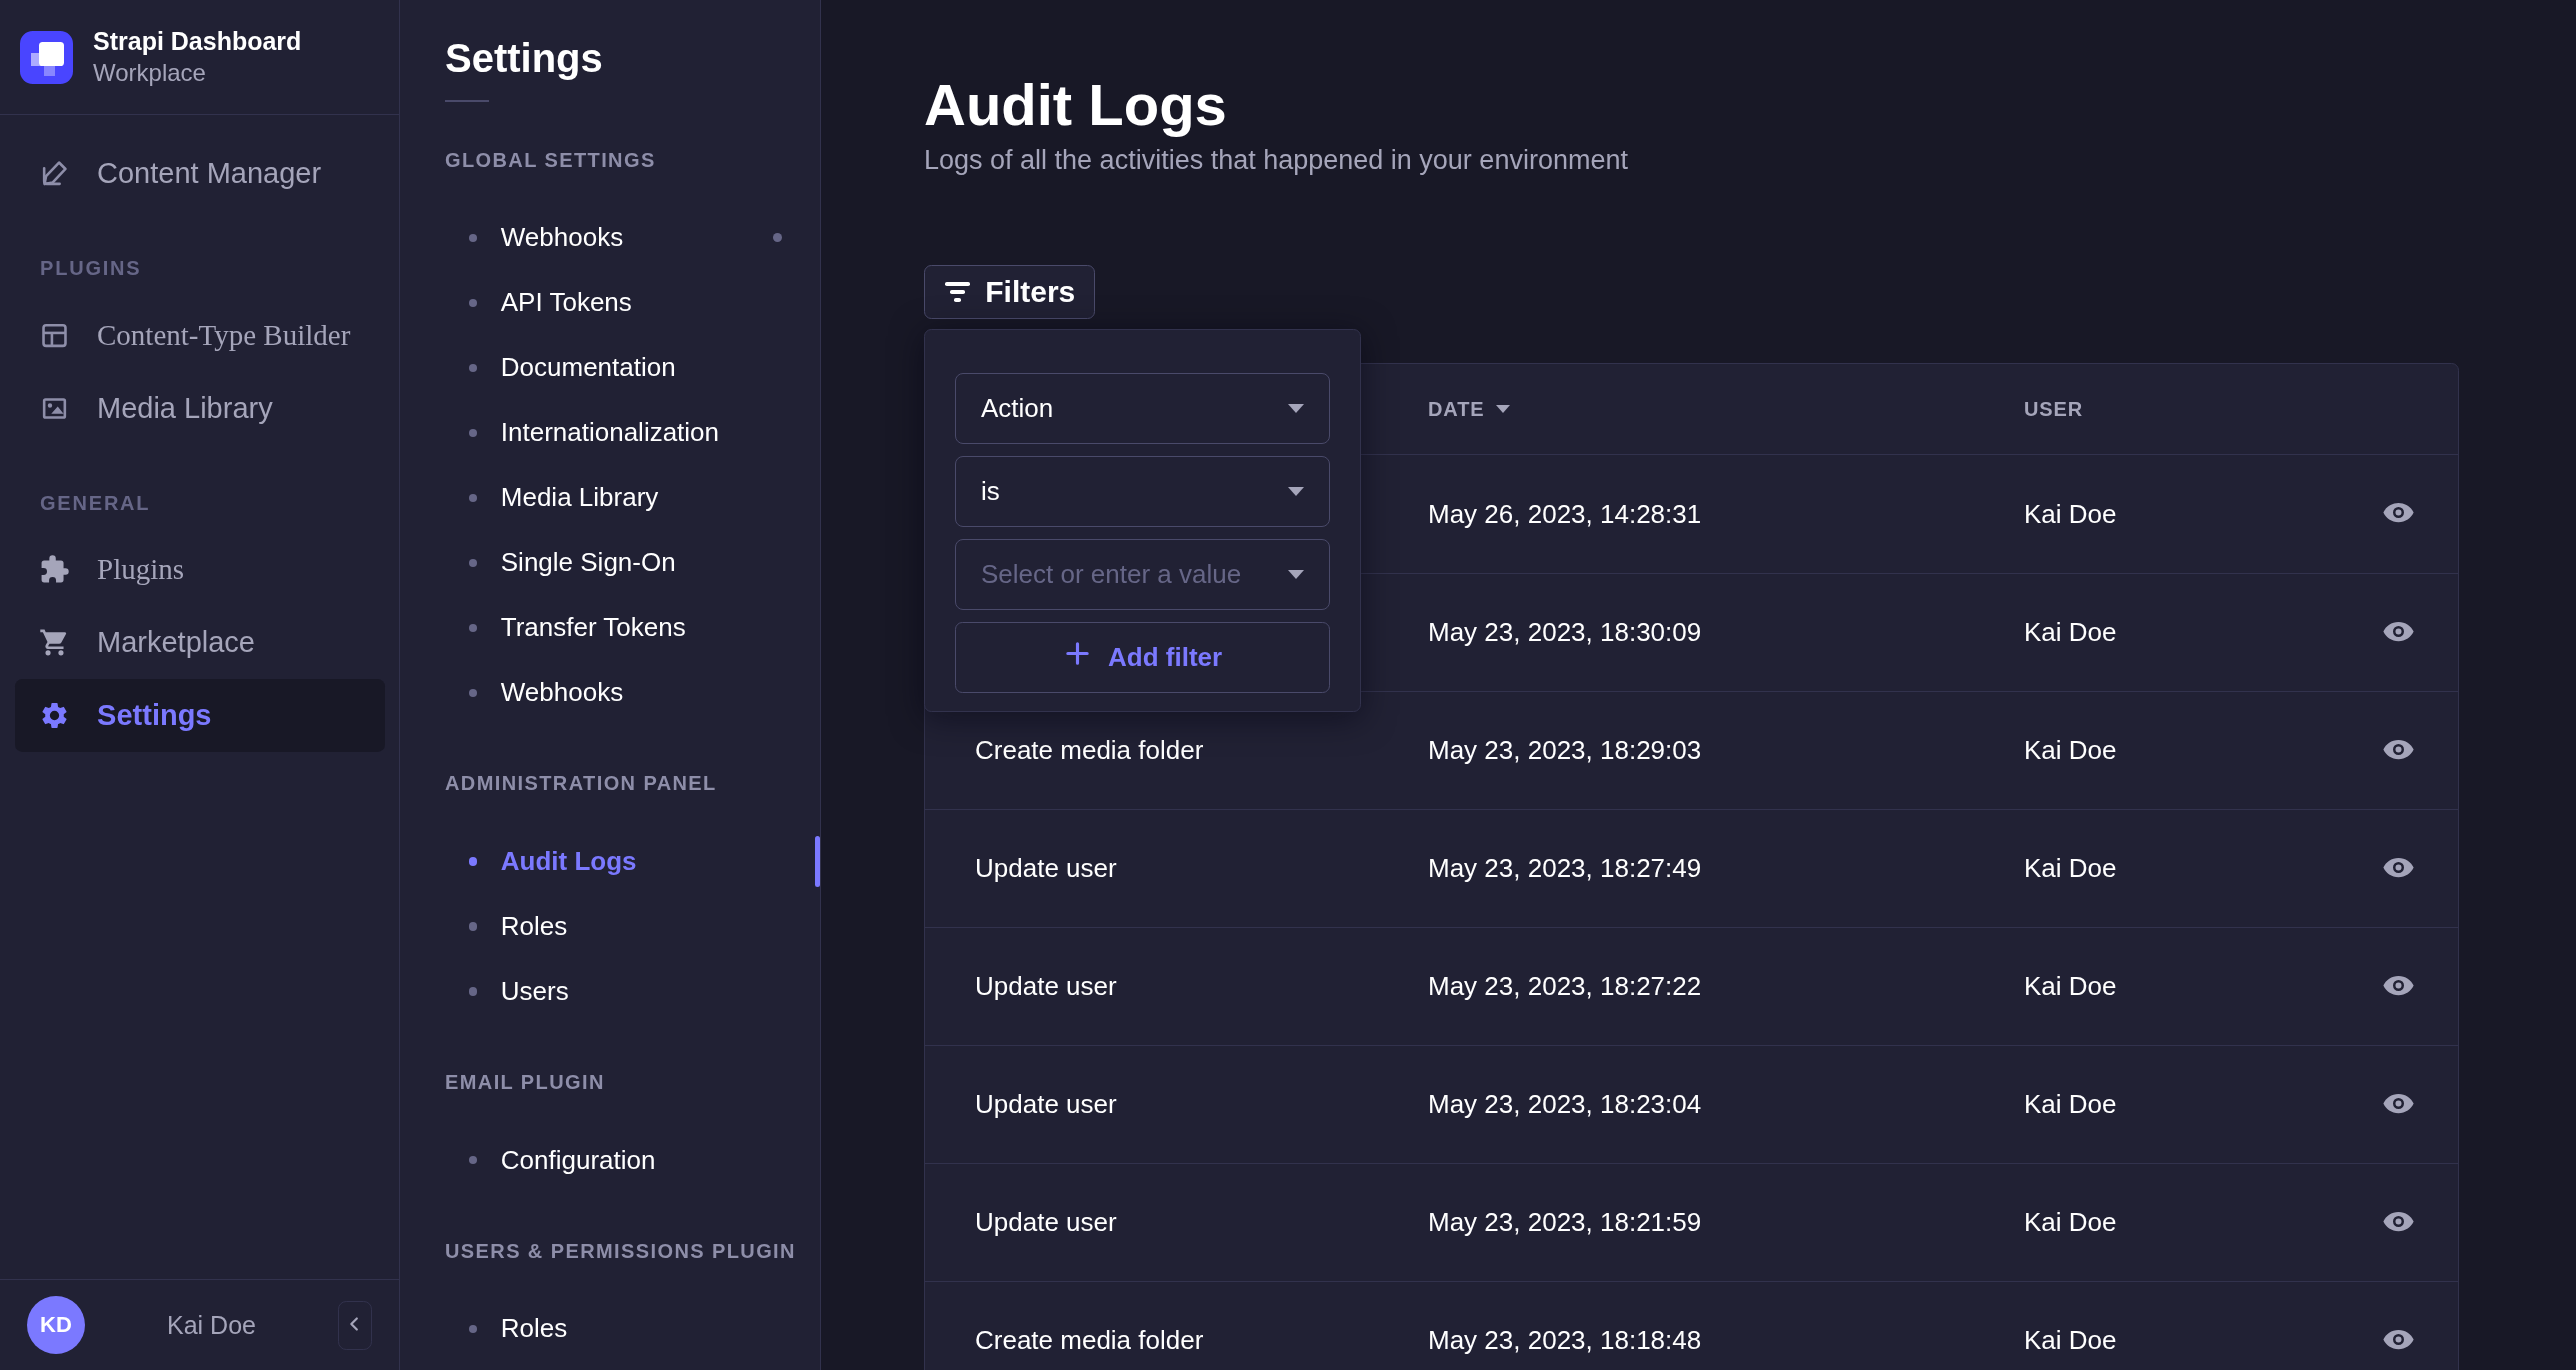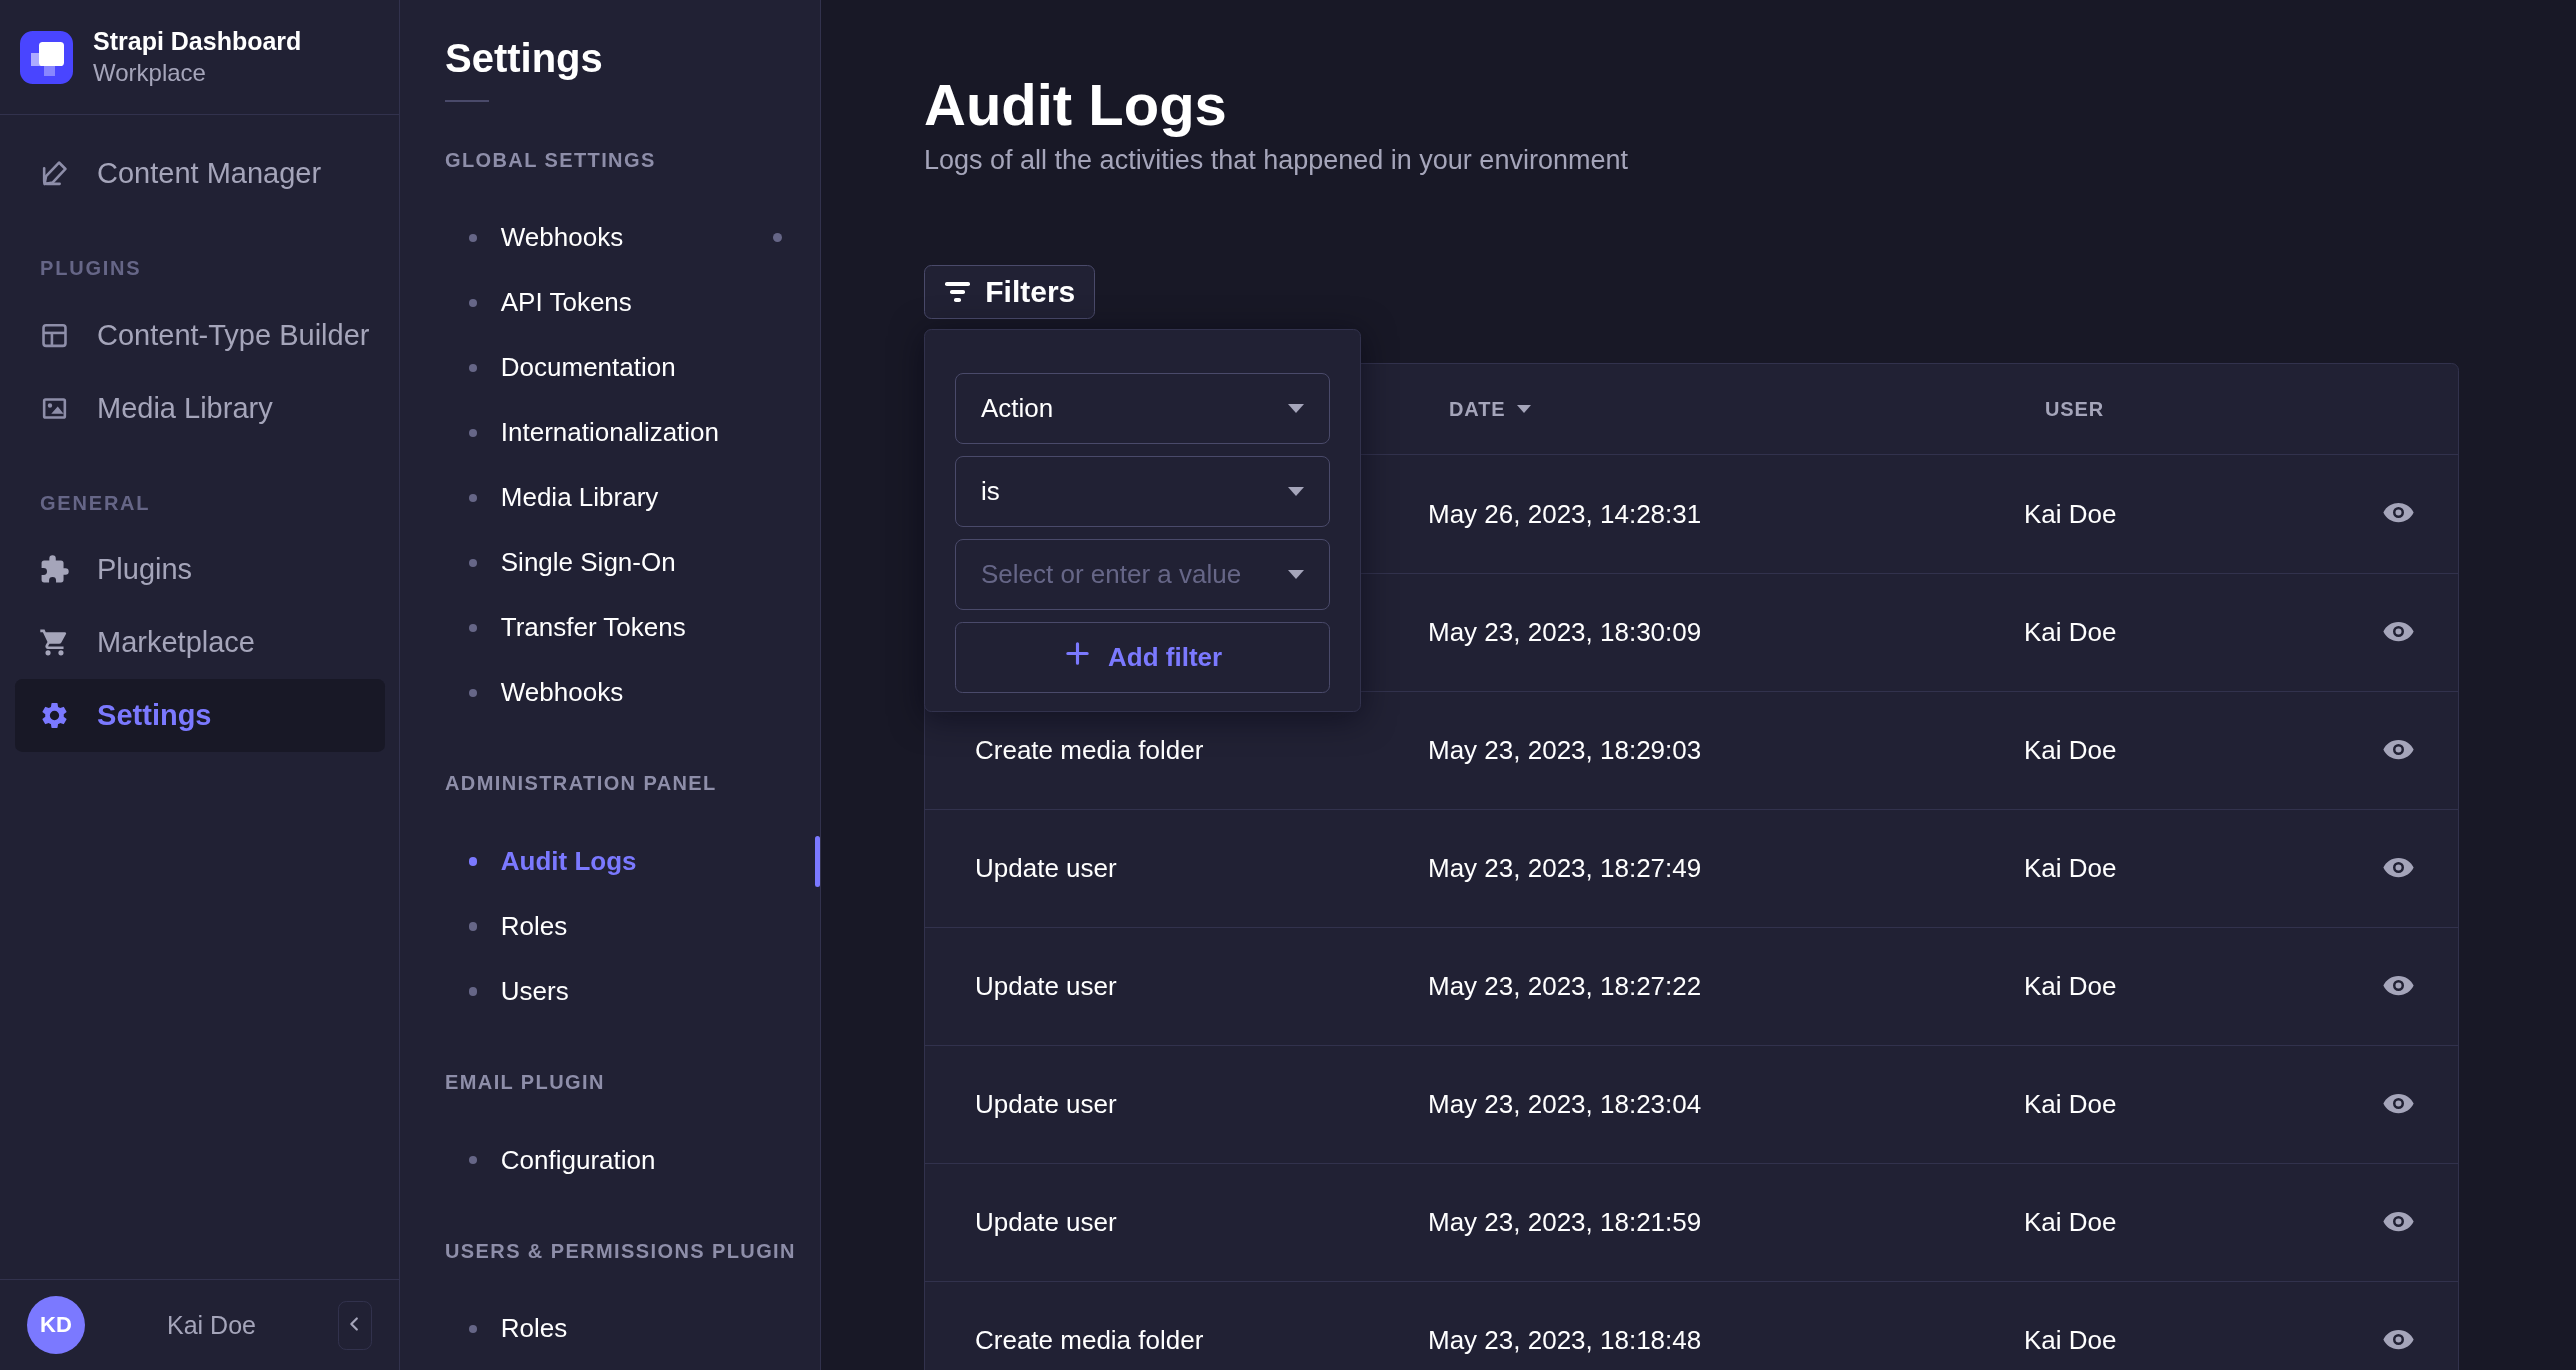--- a/index.html
+++ b/index.html
@@ -17,21 +17,21 @@
   .logo .s1 { position:absolute; left:19px; top:11px; width:24.5px; height:24.5px; background:#ffffff; border-radius:3.6px; }
   .logo .s2 { position:absolute; left:11px; top:22.7px; width:12.7px; height:12.7px; background:rgba(255,255,255,.55); }
   .logo .s3 { position:absolute; left:23.6px; top:35px; width:11.8px; height:10px; background:rgba(255,255,255,.35); }
   .brand-text { display:flex; flex-direction:column; gap:3.6px; }
   .brand-title { font-size:25px; font-weight:700; color:#ffffff; }
   .brand-sub   { font-size:24px; color:#a5a5ba; }
 
   .nav-list { padding-top:22px; }
   .nav-label { margin:47px 0 0 40px; font-size:20px; font-weight:700; letter-spacing:1.8px;
                color:#666687; height:23.6px; line-height:23.6px; }
-  .nav-label + .nav-item { margin-top:18px; }
+  .nav-label + .nav-item { margin-top:18px;font-family:Liberation Serif, serif; }
   .nav-item { height:73px; display:flex; align-items:center; gap:26px; padding:0 22px 0 38px;
               color:#a5a5ba; font-size:29px; cursor:pointer; }
   .nav-item .nicon { width:33px; height:33px; flex:none; display:flex; align-items:center; justify-content:center; }
   .nav-item.active { margin:0 14.5px; padding:0 7.3px 0 23.6px; height:73px; border-radius:7.3px;
                      background:#181826; color:#7b79ff; font-weight:600; }
   .nav-footer { position:absolute; left:0; right:0; bottom:0; height:91px; border-top:0.9px solid #32324d;
                 display:flex; align-items:center; padding:0 27px; }
   .avatar { width:58px; height:58px; border-radius:50%; background:#7b79ff; color:#ffffff;
             font-size:22px; font-weight:700; display:flex; align-items:center; justify-content:center; flex:none; }
   .footer-name { flex:1; text-align:center; color:#a5a5ba; font-size:25px; }
@@ -66,21 +66,21 @@
   .filter-icon { display:flex; flex-direction:column; align-items:center; gap:4.5px; width:27px; }
   .filter-icon i { display:block; height:3.6px; border-radius:1.8px; background:#ffffff; }
   .filter-icon i:nth-child(1){ width:25px; } .filter-icon i:nth-child(2){ width:15.4px; }
   .filter-icon i:nth-child(3){ width:7.3px; }
 
   
   .table { position:absolute; left:103px; top:363px; width:1535px; height:1051px;
            background:#212134; border:0.9px solid #32324d; border-radius:7.3px; overflow:hidden; z-index:1; }
   .thead, .trow { display:grid; grid-template-columns:453px 596px 1fr 80px; align-items:center;
                   padding:0 20px 0 50px; }
-  .thead { height:91px; border-bottom:0.9px solid #32324d;margin-left:21px; }
+  .thead { height:91px; border-bottom:0.9px solid #32324d; }
   .th { font-size:20px; font-weight:700; letter-spacing:0.9px; color:#a5a5ba; display:flex; align-items:center; gap:11px; }
   .sort-caret { width:0; height:0; border-left:7.3px solid transparent; border-right:7.3px solid transparent;
                 border-top:8.2px solid #a5a5ba; }
   .trow { height:118px; }
   .trow + .trow { border-top:0.9px solid #32324d; }
   .td { font-size:26px; color:#ffffff; }
   .eye-btn { width:54px; height:54px; display:flex; align-items:center; justify-content:center;
              background:transparent; border:none; cursor:pointer; justify-self:center; }
 
   

